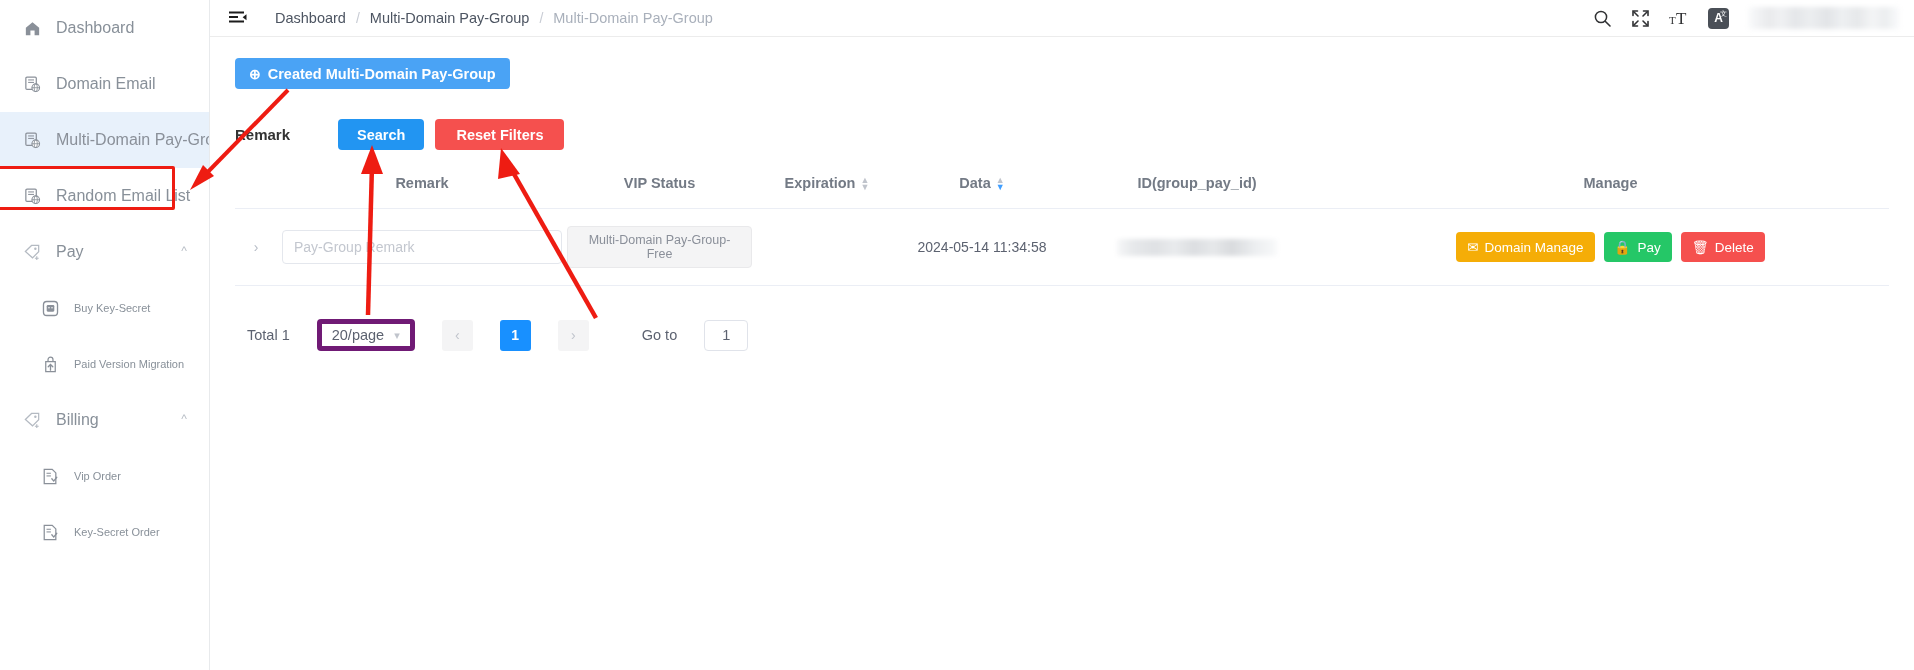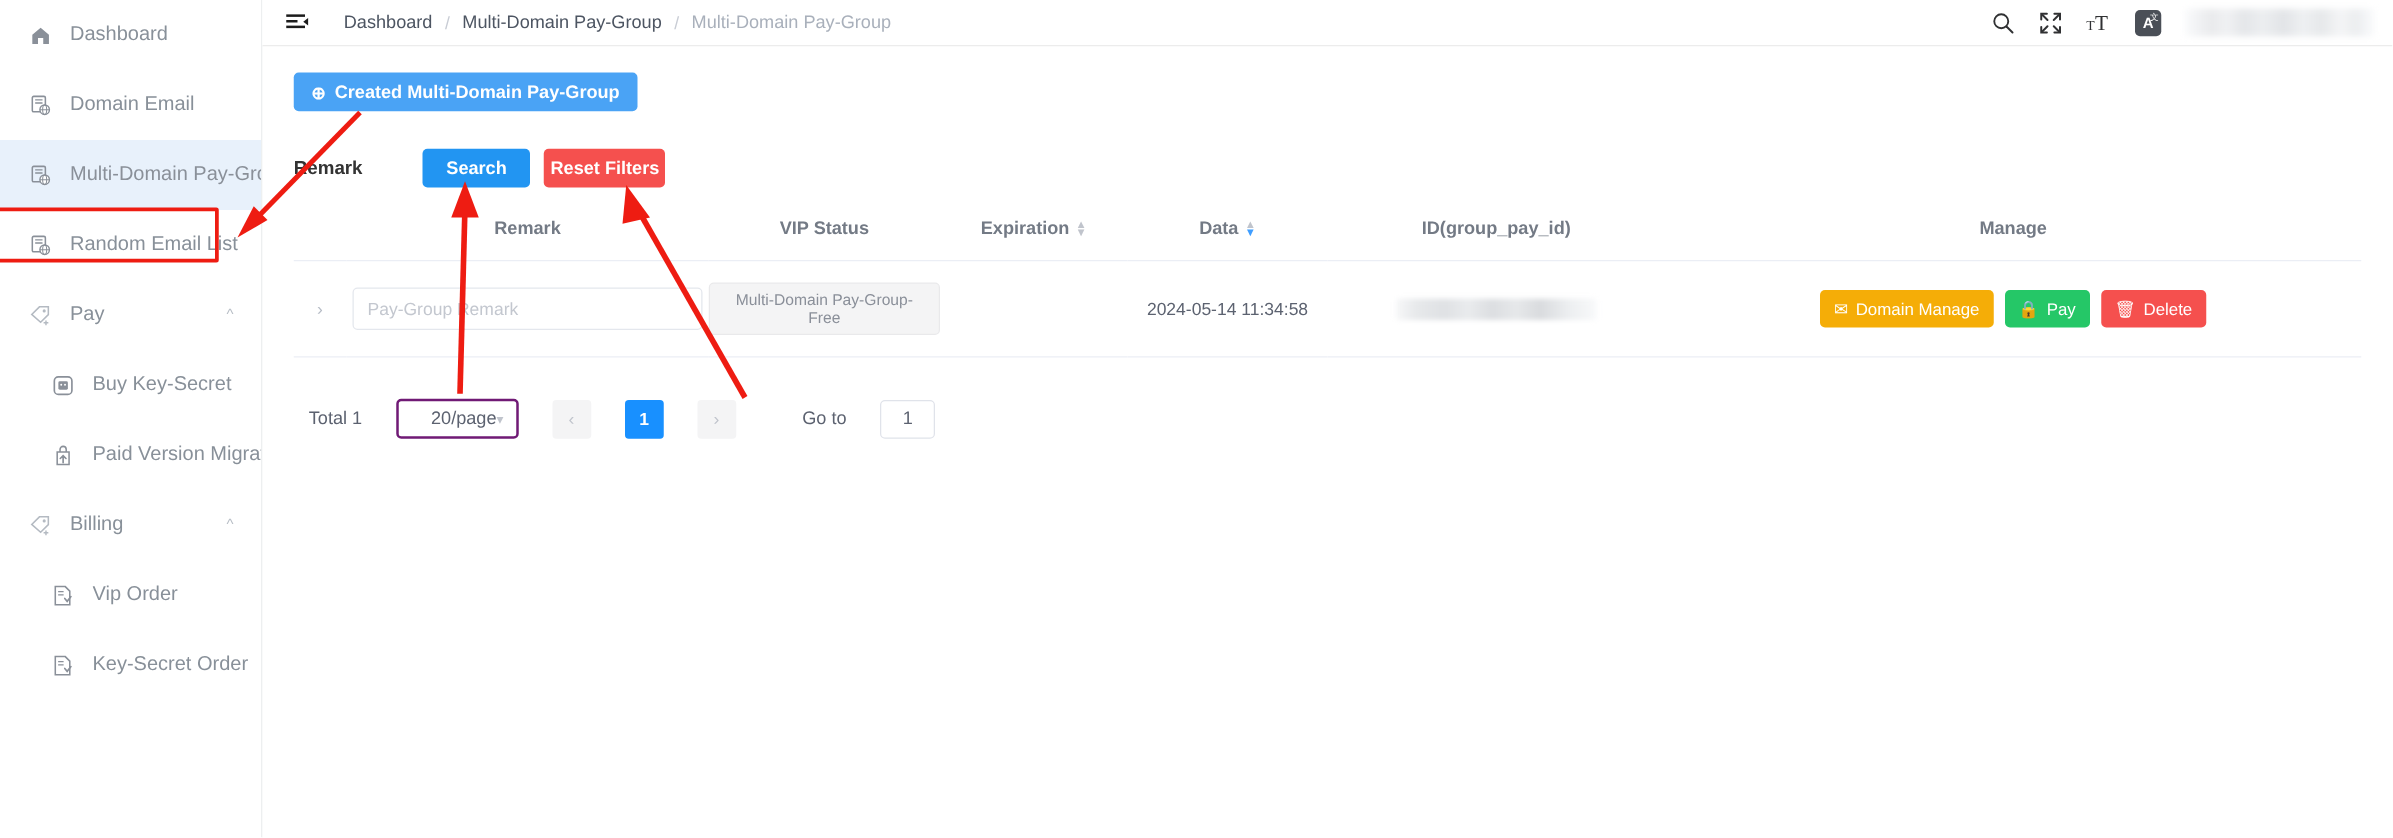--- a/index.html
+++ b/index.html
@@ -22,21 +22,21 @@
   }
   .nav-item {
     height: 56px;
     display: flex; align-items: center;
     padding-left: 22px;
     color: #889099;
     font-size: 16px;
     white-space: nowrap;
     cursor: pointer;
   }
-  .nav-item.sub { padding-left: 40px; font-size: 16px; }
+  .nav-item.sub { padding-left: 40px; font-size: 11px; }
   .nav-item.group { color: #889099; }
   .nav-item.active {
     background: #e8f1fb;
     color: #8a9099;
   }
   .nav-ico {
     width: 20px; height: 20px;
     margin-right: 14px;
     flex: 0 0 20px;
     display: flex; align-items: center; justify-content: center;
@@ -123,21 +123,21 @@
   .filter-label { font-size: 15px; font-weight: bold; color: #333; }
   .search-input {
     width: 170px; height: 31px;
     border: 1px solid #dcdfe6; border-radius: 4px;
     padding: 0 11px; font-size: 14px; color: #606266;
     font-family: "Liberation Sans", sans-serif;
     outline: none; background:#fff;
   }
   .search-input::placeholder { color: #c3c7cf; }
   .btn-search { background: #2295f2; color:#fff; font-size:14.5px; font-weight:bold; height:31px; padding:0 19px;margin-left:37px; }
-  .btn-reset  { background: #f5504e; color:#fff; font-size:14.5px; font-weight:bold; height:31px; padding:0 5px; }
+  .btn-reset  { background: #f5504e; color:#fff; font-size:14.5px; font-weight:bold; height:31px; padding:0 21px; }
 
   
   .table-wrap { margin-top: 25px; }
   table.tbl { width: 100%; border-collapse: collapse; table-layout: fixed; }
   table.tbl th {
     font-size: 14.5px; color: #737a85; font-weight: bold;
     padding: 0 0 17px 0; text-align: center;
     border-bottom: 1px solid #ebeef5;
   }
   table.tbl td {
@@ -181,22 +181,22 @@
   .btn-mng { height: 30px; font-size: 13.5px; color:#fff; padding: 0 11px; gap:6px; font-weight: normal;}
   .btn-domain { background: #f5ad07; }
   .btn-pay    { background: #25c767; }
   .btn-del    { background: #f5504e; }
 
   
   .pager { display: flex; align-items: center; gap: 27px; margin-top: 33px; padding-left: 12px; }
   .pg-total { font-size: 14.5px; color: #5c6270; }
   .pg-select {
     width: 98px; height: 32px;
-    border: 2px solid #701a75; border-radius: 4px;
-    display: flex; align-items: center; justify-content: flex-end;
+    border: 5px solid #701a75; border-radius: 4px;
+    display: flex; align-items: center; justify-content: space-between;
     padding: 0 10px; font-size: 14.5px; color: #5c6270; cursor: pointer; background:#fff;
   }
   .pg-select .chev { color:#c0c4cc; font-size: 11px; }
   .pg-btn {
     min-width: 31px; height: 31px; border-radius: 3px;
     background: #f4f4f5; color: #c0c4cc;
     display:flex; align-items:center; justify-content:center;
     font-size: 14px; cursor: pointer; border: none;
     font-family: "Liberation Sans", sans-serif;
   }

